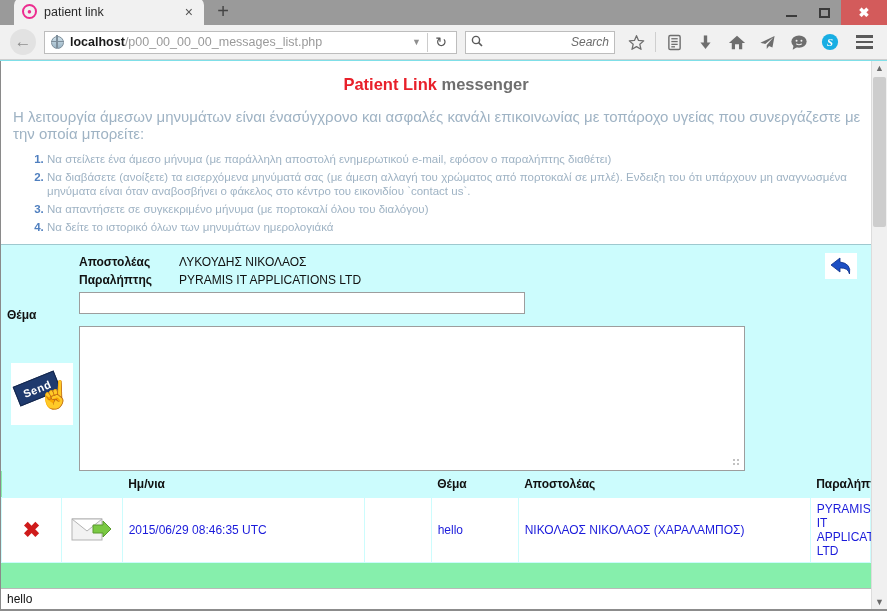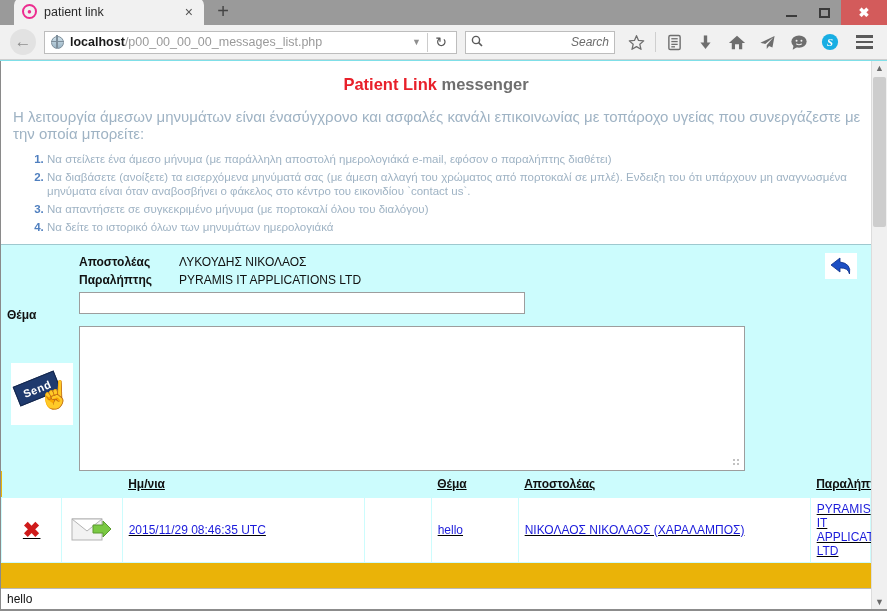--- a/index.html
+++ b/index.html
@@ -156,21 +156,21 @@
     background:
       radial-gradient(#bbb 38%,transparent 40%) 0 0/4px 4px repeat;
     opacity:.9;}
   .backarrow{
     position:absolute;right:14px;top:8px;width:32px;height:26px;background:#fff;
     display:flex;align-items:center;justify-content:center;
   }
   .backarrow svg{display:block;}
 
   
-  .tablewrap{background:#eab308;flex:1 1 auto;min-height:0;text-decoration:underline;}
+  .tablewrap{background:#86efac;flex:1 1 auto;min-height:0;}
   table.msgs{border-collapse:collapse;width:100%;table-layout:fixed;font-size:12px;}
   table.msgs th{
     background:#ccfcfd;color:#111;font-weight:bold;text-align:left;
     padding:6px 6px;font-size:12px;border:none;
   }
   table.msgs td{
     border:1px solid #ccfcfd;background:#ffffff;padding:4px 6px;vertical-align:middle;
     color:#1b1bdb;font-size:12px;
   }
   td.c-del{background:#ccfcfd;border:none;text-align:center;width:68px;}
@@ -300,21 +300,21 @@
   <div class="viewport">
     <div class="page">
 
       <div class="intro">
         <div class="hdr">
           <span class="red">Patient Link</span>
           <span class="gray">messenger</span>
         </div>
         <p class="lead">Η λειτουργία άμεσων μηνυμάτων είναι ένασύγχρονο και ασφαλές κανάλι επικοινωνίας με τοπάροχο υγείας που συνεργάζεστε με την οποία μπορείτε:</p>
         <ol class="steps">
-          <li>Να στείλετε ένα άμεσο μήνυμα (με παράλληλη αποστολή ημερολογιάκά e-mail, εφόσον ο παραλήπτης διαθέτει)</li>
+          <li>Να στείλετε ένα άμεσο μήνυμα (με παράλληλη αποστολή ενημερωτικού e-mail, εφόσον ο παραλήπτης διαθέτει)</li>
           <li>Να διαβάσετε (ανοίξετε) τα εισερχόμενα μηνύματά σας (με άμεση αλλαγή του χρώματος από πορτοκαλί σε μπλέ). Ενδειξη του ότι υπάρχουν μη αναγνωσμένα μηνύματα είναι όταν αναβοσβήνει ο φάκελος στο κέντρο του εικονιδίου `contact us`.</li>
           <li>Να απαντήσετε σε συγκεκριμένο μήνυμα (με πορτοκαλί όλου του διαλόγου)</li>
           <li>Να δείτε το ιστορικό όλων των μηνυμάτων ημερολογιάκά</li>
         </ol>
       </div>
 
       <div class="compose">
         <div class="composeleft">
           <div class="themalbl">Θέμα</div>
           <div class="sendbtn">
@@ -368,21 +368,21 @@
               </td>
               <td class="c-icon">
                 <span class="envelope">
                   <svg width="42" height="30" viewBox="0 0 42 30">
                     <rect x="1" y="4" width="30" height="21" fill="#f2f2f2" stroke="#b3b3b3" stroke-width="1"></rect>
                     <polygon points="1,4 16,16 31,4" fill="#ffffff" stroke="#b3b3b3" stroke-width="1"></polygon>
                     <polygon points="22,10 32,10 32,6 40,14 32,22 32,18 22,18" fill="#7ac943" stroke="#5a9a2e" stroke-width="1"></polygon>
                   </svg>
                 </span>
               </td>
-              <td class="c-date">2015/11/29 08:46:35 UTC</td>
+              <td class="c-date">2015/06/29 08:46:35 UTC</td>
               <td class="c-blank"></td>
               <td class="c-subj">hello</td>
               <td class="c-sender">ΝΙΚΟΛΑΟΣ ΝΙΚΟΛΑΟΣ (ΧΑΡΑΛΑΜΠΟΣ)</td>
               <td class="c-recip">PYRAMIS IT APPLICATIONS LTD</td>
             </tr>
           </tbody>
         </table>
       </div>
 
       <div class="statusbar">

